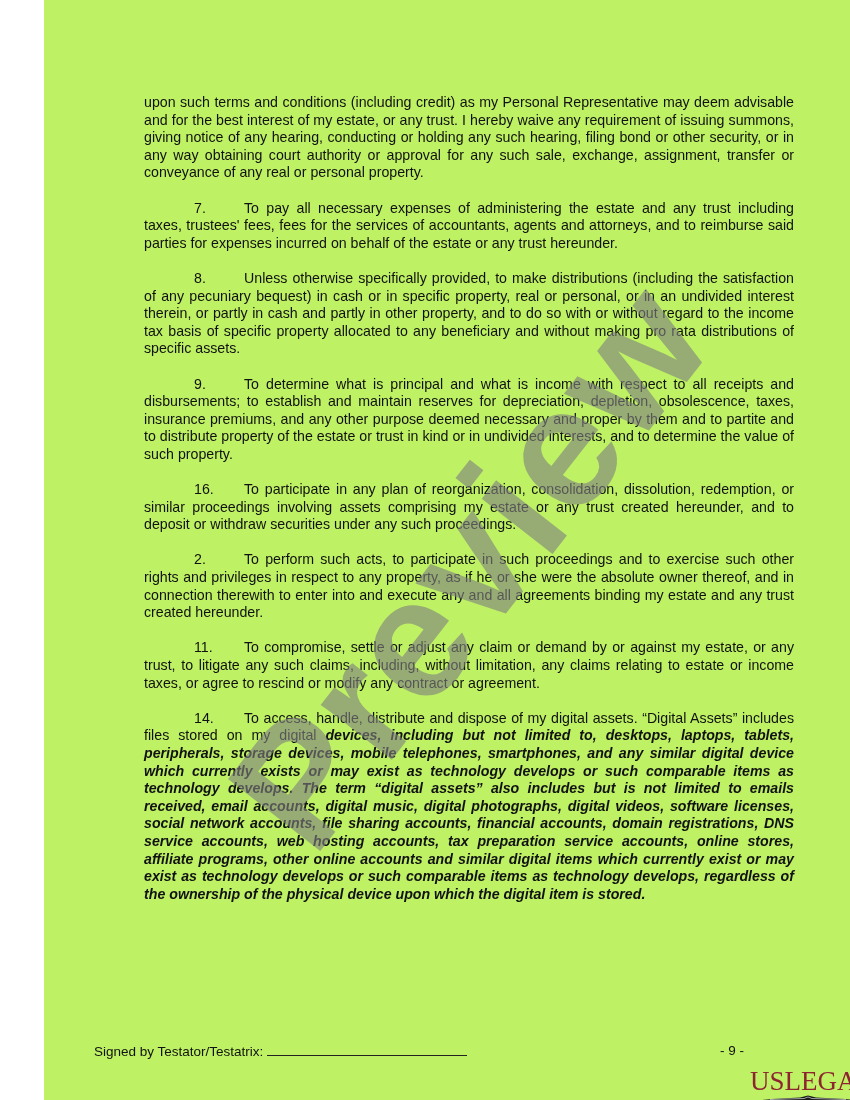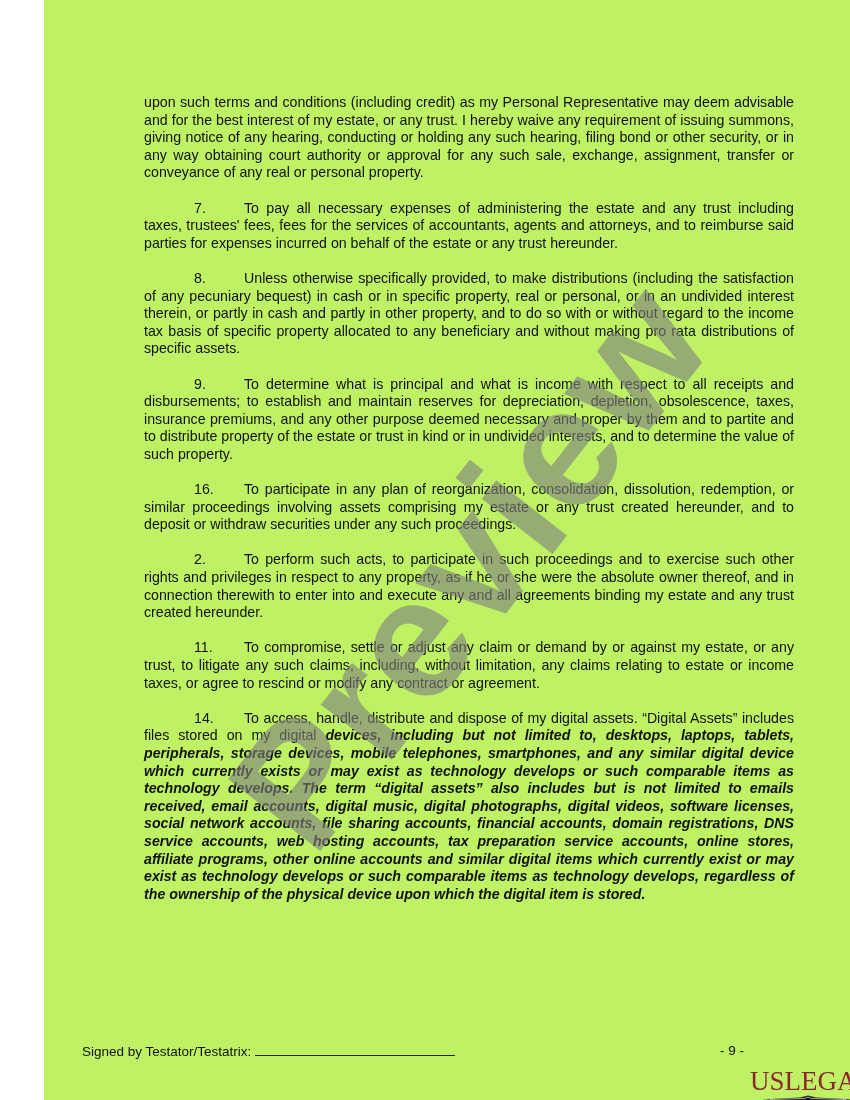--- a/index.html
+++ b/index.html
@@ -13,21 +13,21 @@
     }
     .body-text {
       position: absolute; left: 100px; top: 94px; width: 650px;
       font-size: 14.2px; line-height: 17.6px;
       text-align: justify;
     }
     .para { margin: 0 0 17.6px 0; }
     .para .num { display: inline-block; width: 50px; margin-left: 50px; }
     .ital { font-style: italic; font-weight: bold; }
     .footer-sign {
-      position: absolute; left: 38px; top: 1043px;
+      position: absolute; left: 50px; top: 1043px;
       font-size: 13.5px; color: #111;
     }
     .sign-line {
       display: inline-block; width: 200px; border-bottom: 1px solid #222;
       height: 12px; vertical-align: baseline; margin-left: 4px;
     }
     .page-num {
       position: absolute; left: 676px; top: 1043px; font-size: 13.5px; color: #111;
     }
     .logo {

